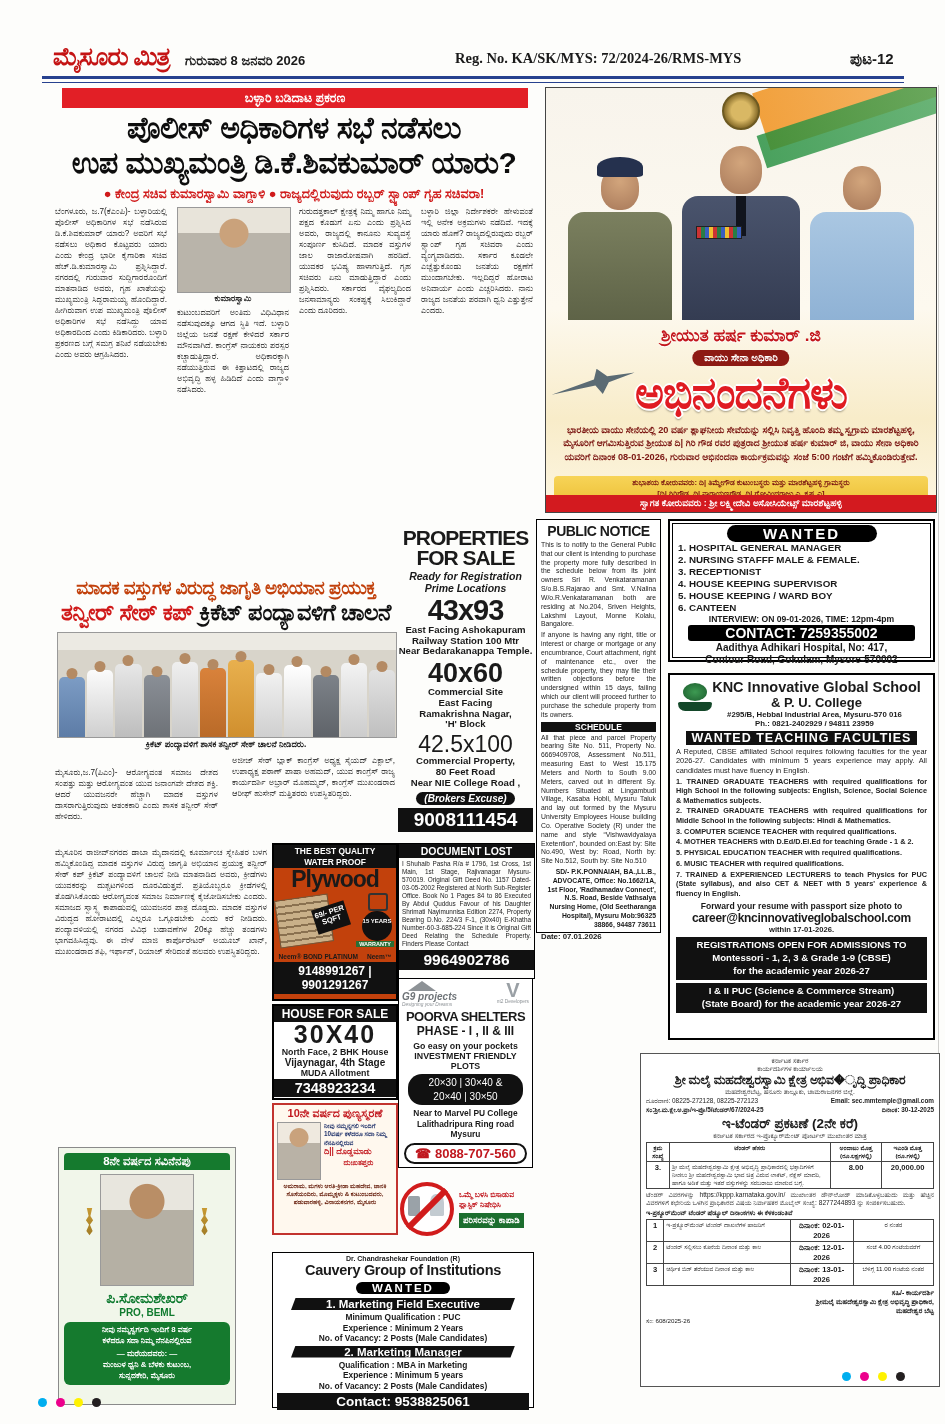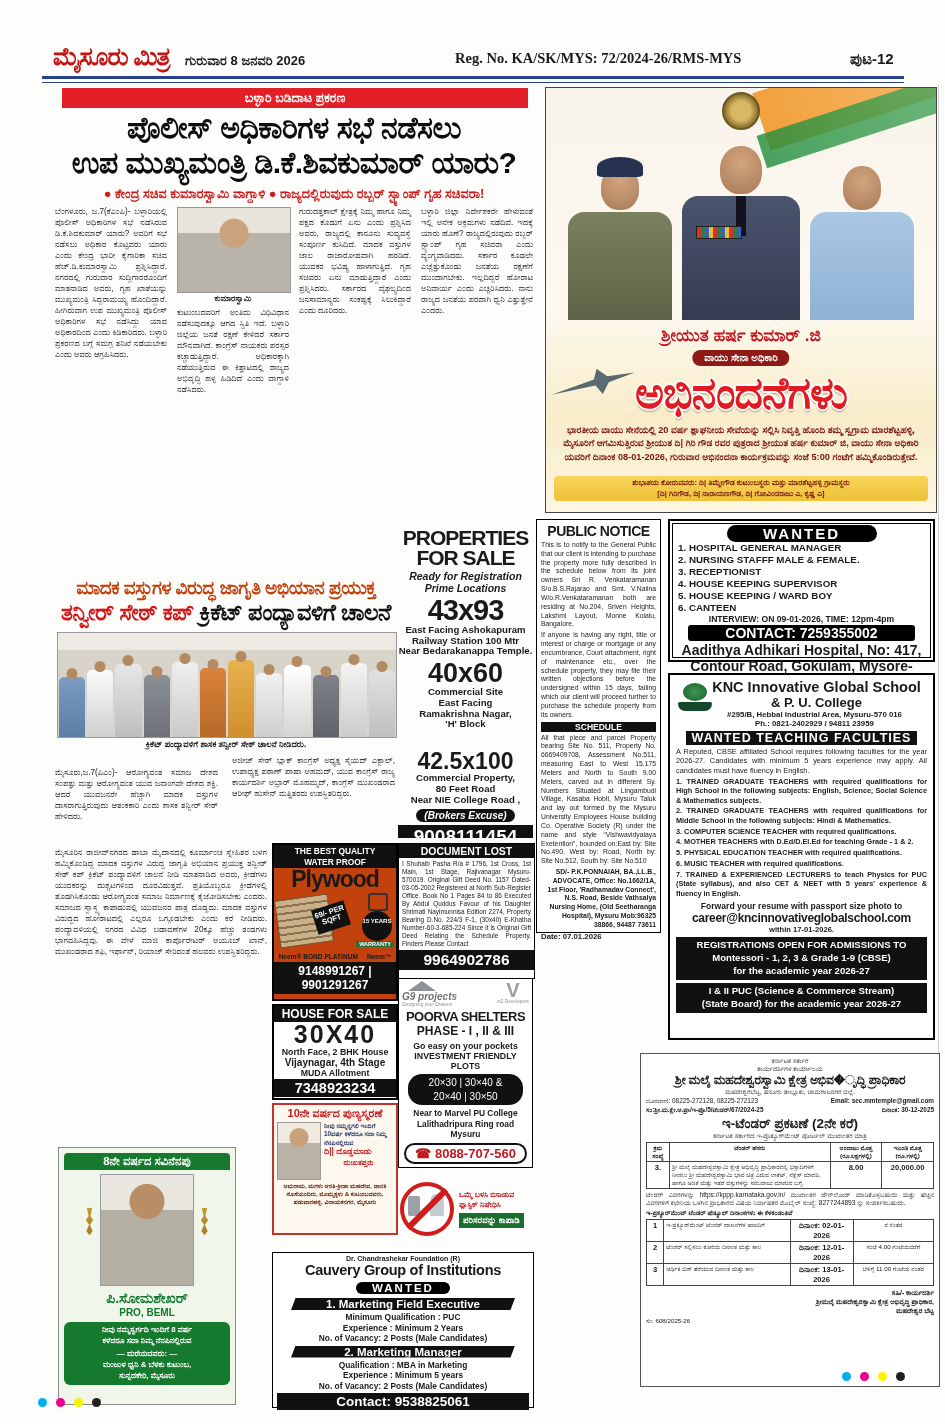--- a/index.html
+++ b/index.html
@@ -82,21 +82,21 @@
   .t-colB{left:232px;top:756px;width:163px;height:88px;}
   .t-cont{left:55px;top:848px;width:212px;height:292px;}
   .smalltxt{font-size:8.2px;line-height:1.34;text-align:justify;color:#222;}
 
   
   .prop{left:398px;top:528px;width:135px;height:310px;text-align:center;overflow:hidden;}
   .prop .t{font-size:21px;font-weight:900;letter-spacing:-1px;line-height:.95;}
   .prop .sub{font-size:10.5px;font-weight:900;font-style:italic;line-height:1.15;margin-top:2px;}
   .prop .s1{font-size:29px;font-weight:900;letter-spacing:-1px;line-height:1;margin-top:2px;}
   .prop .s2{font-size:27px;font-weight:900;line-height:1;margin-top:3px;}
-  .prop .s3{font-size:23px;font-weight:700;line-height:1;margin-top:20px;}
+  .prop .s3{font-size:23px;font-weight:400;line-height:1;margin-top:3px;}
   .prop .d{font-size:9.6px;font-weight:900;line-height:1.12;}
   .prop .brok{display:inline-block;background:#111;color:#fff;font-style:italic;font-weight:bold;font-size:10px;padding:1px 8px;border-radius:8px;margin-top:3px;}
   .prop .ph{background:#111;color:#fff;font-size:19px;font-weight:900;margin-top:2px;padding:1px 0;}
 
   
   .dlost{left:398px;top:843px;width:135px;height:134px;border:1.5px solid #000;}
   .dlost .hd{background:#111;color:#fff;font-size:10.5px;font-weight:900;text-align:center;padding:1px 0;}
   .dlost .bd{font-size:6.4px;line-height:1.25;text-align:justify;padding:2px 3px;color:#222;}
   .dlost .ph{background:#111;color:#fff;font-size:15.5px;font-weight:900;text-align:center;padding:1px 0;}
 
@@ -108,21 +108,21 @@
   .pnote .sgn{font-size:6.8px;font-weight:bold;text-align:right;line-height:1.3;}
   .pnote .dt{font-size:7.8px;font-weight:900;margin-top:2px;}
 
   
   .hosp{left:668px;top:519px;width:267px;height:143px;border:2px solid #000;box-shadow:inset 0 0 0 2px #fff,inset 0 0 0 3px #000;
         padding:4px 8px;box-sizing:border-box;background:#fff;}
   .hosp .pill{width:150px;margin:0 auto;background:#000;color:#fff;font-size:15px;font-weight:900;text-align:center;border-radius:12px;letter-spacing:2px;}
   .hosp .it{font-size:9.8px;font-weight:900;line-height:1.22;}
   .hosp .iv{font-size:8.6px;font-weight:900;text-align:center;}
   .hosp .ct{background:#000;color:#fff;font-size:14px;font-weight:900;text-align:center;border-radius:3px;margin:1px 10px;}
-  .hosp .ad{font-size:14px;font-weight:900;text-align:center;line-height:1.2;}
+  .hosp .ad{font-size:10px;font-weight:900;text-align:center;line-height:1.2;}
 
   
   .knc{left:668px;top:673px;width:267px;height:367px;border:2px solid #000;padding:4px 6px;box-sizing:border-box;background:#fff;}
   .knc-logo{position:absolute;left:8px;top:8px;width:34px;height:30px;}
   .knc-logo .tree{width:24px;height:18px;border-radius:50%;background:radial-gradient(#3d9a52,#1c5c2e);margin:0 auto;}
   .knc-logo .book{height:9px;background:#14482a;border-radius:2px 2px 8px 8px;margin-top:1px;}
   .knc .n1{font-size:14.5px;font-weight:900;text-align:center;margin-left:30px;}
   .knc .n2{font-size:13px;font-weight:900;text-align:center;margin-left:30px;}
   .knc .ad1{font-size:7.8px;font-weight:bold;text-align:center;margin-left:26px;}
   .knc .bn{background:#111;color:#fff;font-size:12.5px;font-weight:900;text-align:center;margin:3px 10px 2px;letter-spacing:1px;}
@@ -282,20 +282,21 @@
     </div>
     <div class="af-name">ಶ್ರೀಯುತ ಹರ್ಷ ಕುಮಾರ್ .ಜಿ</div>
     <div class="af-role">ವಾಯು ಸೇನಾ ಅಧಿಕಾರಿ</div>
     <div class="af-jet"></div>
     <div class="af-cong">ಅಭಿನಂದನೆಗಳು</div>
     <div class="af-body">ಭಾರತೀಯ ವಾಯು ಸೇನೆಯಲ್ಲಿ 20 ವರ್ಷ ಶ್ಲಾಘನೀಯ ಸೇವೆಯನ್ನು ಸಲ್ಲಿಸಿ ನಿವೃತ್ತಿ ಹೊಂದಿ ತಮ್ಮ ಸ್ವಗ್ರಾಮ ಮಾರಶೆಟ್ಟಹಳ್ಳಿ, ಮೈಸೂರಿಗೆ ಆಗಮಿಸುತ್ತಿರುವ ಶ್ರೀಯುತ ದಿ| ಗಿರಿ ಗೌಡ ರವರ ಪುತ್ರರಾದ ಶ್ರೀಯುತ ಹರ್ಷ ಕುಮಾರ್ ಜಿ, ವಾಯು ಸೇನಾ ಅಧಿಕಾರಿ ಯವರಿಗೆ ದಿನಾಂಕ 08-01-2026, ಗುರುವಾರ ಅಭಿನಂದನಾ ಕಾರ್ಯಕ್ರಮವನ್ನು ಸಂಜೆ 5:00 ಗಂಟೆಗೆ ಹಮ್ಮಿಕೊಂಡಿರುತ್ತೇವೆ.</div>
     <div class="af-yellow">
       <span>ಶುಭಾಶಯ ಕೋರುವವರು: ದಿ| ತಿಮ್ಮೇಗೌಡ ಕುಟುಂಬಸ್ಥರು ಮತ್ತು ಮಾರಶೆಟ್ಟಹಳ್ಳಿ ಗ್ರಾಮಸ್ಥರು</span><br>
       <span>[ದಿ| ಗಿರಿಗೌಡ, ದಿ| ನಾರಾಯಣಗೌಡ, ದಿ| ಗೋವಿಂದರಾಜು ಎ, ಕೃಷ್ಣ ಎ]</span>
     </div>
+    <div class="af-red">ಸ್ವಾಗತ ಕೋರುವವರು : ಶ್ರೀ ಲಕ್ಷ್ಮೀದೇವಿ ಅಸೋಸಿಯೇಟ್ಸ್ ಮಾರಶೆಟ್ಟಹಳ್ಳಿ</div>
   </div>
 
   <div class="abs t-h1">ಮಾದಕ ವಸ್ತುಗಳ ವಿರುದ್ಧ ಜಾಗೃತಿ ಅಭಿಯಾನ ಪ್ರಯುಕ್ತ</div>
   <div class="abs t-h2">
     <span class="red" ind="tanveer.h2_red">ತನ್ವೀರ್ ಸೇಠ್ ಕಪ್</span><span> ಕ್ರಿಕೆಟ್ ಪಂದ್ಯಾವಳಿಗೆ ಚಾಲನೆ</span>
   </div>
   <div class="abs t-photo">
     <span></span>
       <span></span>
       <span></span>

